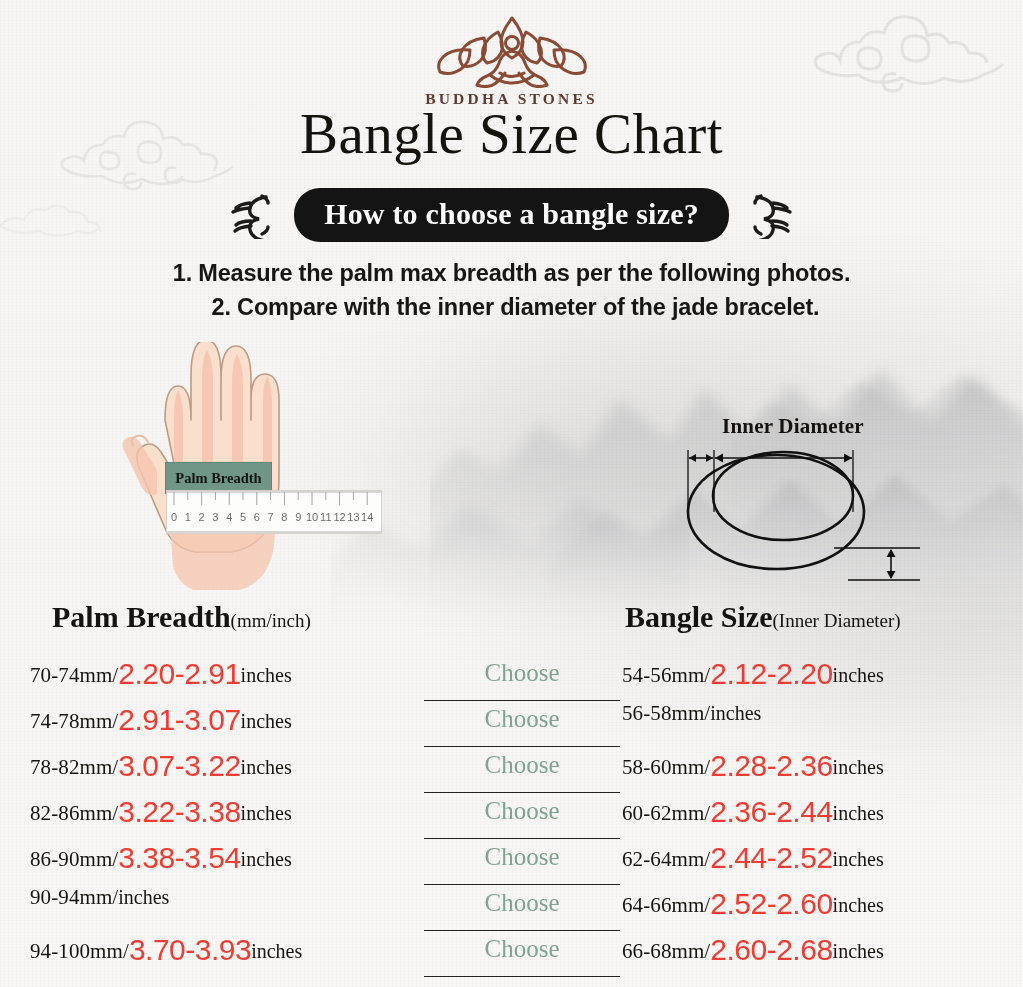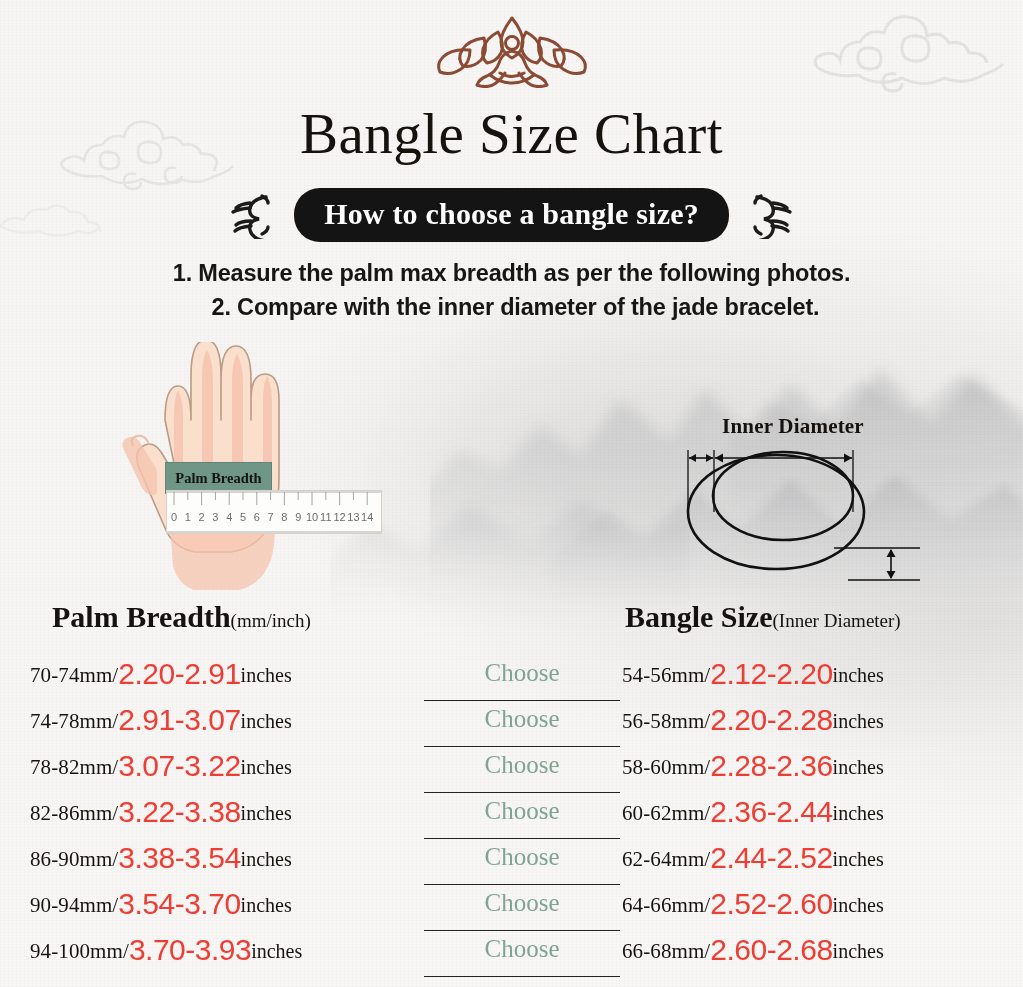--- a/index.html
+++ b/index.html
@@ -226,20 +226,21 @@
 
         <circle cx="80" cy="31" r="6.5"></circle>
 
         <path d="M80,39 q-10,2 -13,12 q-3,9 -12,13 q-8,3 -10,9 q11,4 19,-2 q6,-5 9,-10"></path>
         <path d="M80,39 q10,2 13,12 q3,9 12,13 q8,3 10,9 q-11,4 -19,-2 q-6,-5 -9,-10"></path>
 
         <path d="M58,63 q10,8 22,8 q12,0 22,-8"></path>
         <path d="M68,61 q12,7 24,0"></path>
       </g>
     </svg>
+    <div class="brand">BUDDHA STONES</div>
   </div>
 
   <div class="title">Bangle Size Chart</div>
 
   <div class="pill-row">
     <svg class="flourish" width="54" height="48" viewBox="0 0 54 48">
       <g fill="none" stroke="#1b1b1b" stroke-width="3.4" stroke-linecap="round">
         <path d="M40,6 q-14,2 -16,11 q-2,9 9,11 q-11,2 -9,11 q2,9 16,11"></path>
         <path d="M24,12 q-10,1 -14,5 M24,17 q-12,1 -17,4"></path>
         <path d="M25,30 q-11,0 -15,4 M25,35 q-12,1 -16,5"></path>
@@ -397,21 +398,20 @@
         <span class="inch">3.22-3.38</span>
         <span class="unit">inches</span>
       </div>
       <div class="row">
         <span class="mm">86-90mm/</span>
         <span class="inch">3.38-3.54</span>
         <span class="unit">inches</span>
       </div>
       <div class="row">
         <span class="mm">90-94mm/</span>
-        <span class="inch">3.54-3.70</span>
         <span class="unit">inches</span>
       </div>
       <div class="row">
         <span class="mm">94-100mm/</span>
         <span class="inch">3.70-3.93</span>
         <span class="unit">inches</span>
       </div>
     </div>
   <div class="table mid" id="tbl-mid">
       <div class="row">
@@ -444,21 +444,20 @@
       </div>
     </div>
   <div class="table right" id="tbl-right">
       <div class="row">
         <span class="mm">54-56mm/</span>
         <span class="inch">2.12-2.20</span>
         <span class="unit">inches</span>
       </div>
       <div class="row">
         <span class="mm">56-58mm/</span>
-        <span class="inch">2.20-2.28</span>
         <span class="unit">inches</span>
       </div>
       <div class="row">
         <span class="mm">58-60mm/</span>
         <span class="inch">2.28-2.36</span>
         <span class="unit">inches</span>
       </div>
       <div class="row">
         <span class="mm">60-62mm/</span>
         <span class="inch">2.36-2.44</span>

